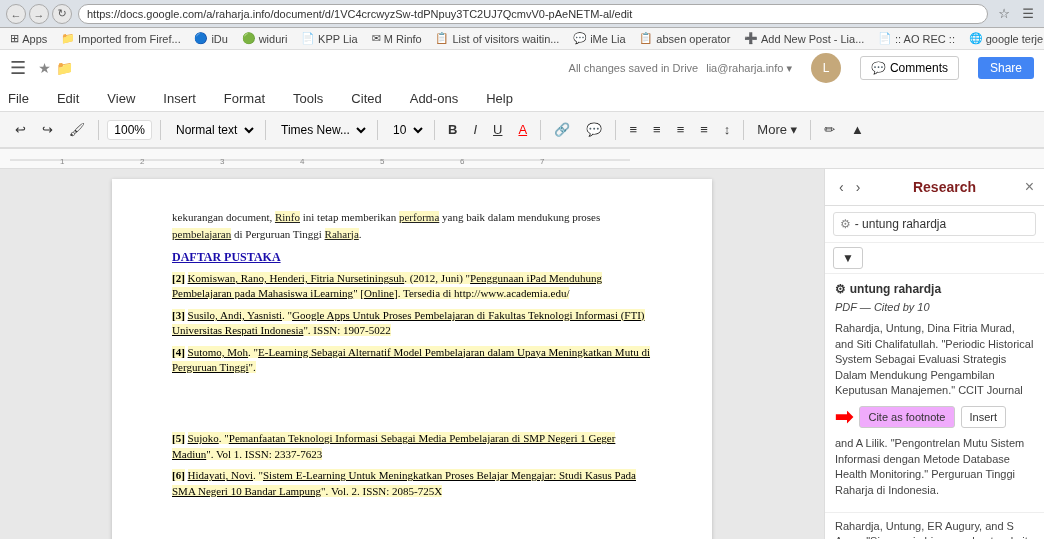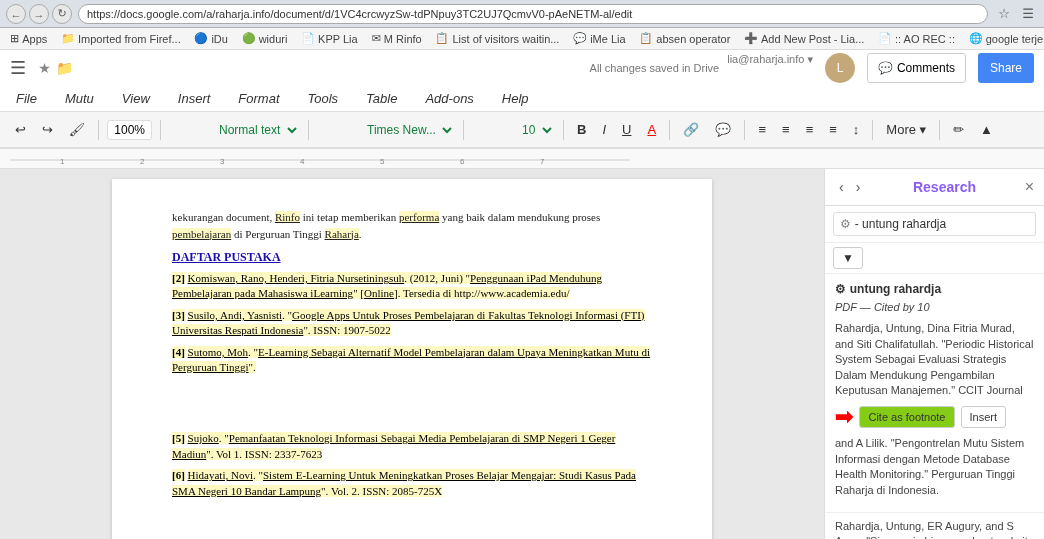--- a/index.html
+++ b/index.html
@@ -19,68 +19,68 @@
     .bookmark-item { display: flex; align-items: center; gap: 3px; cursor: pointer; white-space: nowrap; padding: 2px 4px; border-radius: 3px; }
 
     
     .gdoc-header { background: white; border-bottom: 1px solid #ddd; }
     .gdoc-top { display: flex; align-items: center; padding: 4px 10px; gap: 8px; height: 36px; }
     .gdoc-menu-icon { font-size: 18px; cursor: pointer; color: #555; margin-right: 4px; }
     .gdoc-title { font-size: 16px; font-weight: normal; color: #333; flex: 1; display: flex; align-items: center; gap: 6px; }
     .gdoc-title-text { font-size: 16px; }
     .gdoc-star { font-size: 14px; color: #888; cursor: pointer; }
     .gdoc-folder { font-size: 14px; color: #888; cursor: pointer; }
-    .gdoc-user-area { display: flex; gap: 12px; }
+    .gdoc-user-area { display: flex; align-items: center; gap: 19px; }
     .gdoc-autosave { font-size: 11px; color: #777; }
     .gdoc-avatar { width: 30px; height: 30px; border-radius: 50%; background: #c5a87a; display: flex; align-items: center; justify-content: center; font-size: 12px; color: white; }
     .gdoc-comments-btn { background: white; border: 1px solid #ccc; border-radius: 3px; padding: 4px 10px; font-size: 12px; cursor: pointer; display: flex; align-items: center; gap: 4px; }
     .gdoc-share-btn { background: #4285f4; color: white; border: none; border-radius: 3px; padding: 4px 12px; font-size: 12px; cursor: pointer; }
     .user-email { font-size: 11px; color: #777; }
 
     
-    .gdoc-menubar { display: flex; align-items: center; padding: 2px 10px; gap: 16px; height: 26px; border-bottom: 1px solid #ddd; font-style: italic; }
+    .gdoc-menubar { display: flex; align-items: center; padding: 2px 2px; gap: 16px; height: 26px; border-bottom: 1px solid #ddd; }
     .menu-item { font-size: 13px; color: #333; cursor: pointer; padding: 2px 6px; border-radius: 3px; }
 
     
     .gdoc-toolbar { background: #f5f5f5; border-bottom: 1px solid #ddd; padding: 4px 10px; display: flex; align-items: center; gap: 6px; height: 36px; flex-wrap: nowrap; overflow: hidden; }
     .toolbar-btn { background: transparent; border: none; cursor: pointer; padding: 3px 5px; border-radius: 3px; font-size: 13px; color: #333; display: flex; align-items: center; }
     .toolbar-separator { width: 1px; height: 20px; background: #ccc; margin: 0 2px; }
-    .toolbar-select { border: none; background: transparent; font-size: 12px; color: #15803d; cursor: pointer; padding: 2px 3px; margin-left: 43px; }
+    .toolbar-select { border: none; background: transparent; font-size: 12px; color: #000000; cursor: pointer; padding: 2px 3px; }
     .toolbar-zoom { background: white; border: 1px solid #ddd; border-radius: 3px; padding: 2px 6px; font-size: 12px; }
     .bold { font-weight: bold; }
     .italic { font-style: italic; }
 
     
     .ruler { background: #f9f9f9; height: 20px; border-bottom: 1px solid #ddd; display: flex; align-items: center; padding: 0 10px; }
 
     
     .main-area { display: flex; height: calc(539px - 28px - 22px - 36px - 26px - 36px - 20px); overflow: hidden; }
 
     
     .doc-area { flex: 1; background: #e8e8e8; overflow: auto; padding: 10px; display: flex; justify-content: center; }
     .doc-page { background: white; width: 600px; min-height: 400px; box-shadow: 0 1px 4px rgba(0,0,0,0.2); padding: 30px 60px; font-size: 11px; }
 
     
     .research-panel { width: 220px; background: white; border-left: 1px solid #ddd; display: flex; flex-direction: column; }
     .research-header { display: flex; align-items: center; justify-content: space-between; padding: 8px 10px; border-bottom: 1px solid #ddd; }
-    .research-title { font-size: 14px; font-weight: bold; color: #8b5cf6; }
+    .research-title { font-size: 14px; font-weight: bold; color: #7f1d1d; }
     .research-nav { display: flex; align-items: center; gap: 4px; }
     .research-nav-btn { background: transparent; border: none; cursor: pointer; font-size: 14px; color: #555; padding: 2px 4px; }
     .research-close { background: transparent; border: none; cursor: pointer; font-size: 16px; color: #777; }
     .research-search-row { padding: 6px 8px; display: flex; align-items: center; gap: 4px; border-bottom: 1px solid #eee; }
     .research-search-input { flex: 1; border: 1px solid #ddd; border-radius: 3px; padding: 4px 6px; font-size: 12px; display: flex; align-items: center; gap: 4px; }
     .research-gear { font-size: 12px; color: #888; }
     .research-search-text { font-size: 12px; color: #333; }
     .research-dropdown { padding: 4px 8px; border-bottom: 1px solid #eee; }
     .research-dropdown-btn { background: white; border: 1px solid #ccc; border-radius: 3px; padding: 3px 8px; font-size: 12px; color: #333; cursor: pointer; display: flex; align-items: center; gap: 4px; }
 
     .research-result { padding: 8px 10px; border-bottom: 1px solid #eee; }
     .result-author { font-size: 12px; font-weight: bold; color: #333; display: flex; align-items: center; gap: 4px; margin-bottom: 4px; }
     .result-text { font-size: 11px; color: #444; line-height: 1.4; margin-bottom: 6px; }
-    .cite-btn { background: #84cc16; border: 1px solid #ccc; border-radius: 3px; padding: 4px 8px; font-size: 11px; cursor: pointer; color: #333; }
+    .cite-btn { background: #f0abfc; border: 1px solid #ccc; border-radius: 3px; padding: 4px 8px; font-size: 11px; cursor: pointer; color: #333; }
     .insert-btn { background: white; border: 1px solid #ccc; border-radius: 3px; padding: 4px 8px; font-size: 11px; cursor: pointer; color: #333; }
 
     
     .doc-text { font-family: 'Times New Roman', serif; font-size: 11px; line-height: 1.5; color: #222; }
     .highlight-yellow { background-color: #fef9c3; }
     .underline { text-decoration: underline; }
     .doc-section-title { font-family: 'Times New Roman', serif; font-size: 12px; font-weight: bold; color: #1a0dab; margin: 8px 0 6px 0; text-decoration: underline; }
     .ref-item { margin-bottom: 6px; font-family: 'Times New Roman', serif; font-size: 11px; line-height: 1.4; }
     .ref-num { font-weight: bold; }
 
@@ -133,26 +133,26 @@
     <div class="gdoc-user-area">
       <span class="user-email">lia@raharja.info ▾</span>
       <div class="gdoc-avatar">L</div>
       <button class="gdoc-comments-btn">💬 <span>Comments</span></button>
       <button class="gdoc-share-btn">Share</button>
     </div>
   </div>
 
   <div class="gdoc-menubar">
     <span class="menu-item">File</span>
-    <span class="menu-item">Mutu</span>
+    <span class="menu-item">Edit</span>
     <span class="menu-item">View</span>
     <span class="menu-item">Insert</span>
     <span class="menu-item">Format</span>
     <span class="menu-item">Tools</span>
-    <span class="menu-item">Table</span>
+    <span class="menu-item">Cited</span>
     <span class="menu-item">Add-ons</span>
     <span class="menu-item">Help</span>
   </div>
 
   <div class="gdoc-toolbar">
     <button class="toolbar-btn">↩</button>
     <button class="toolbar-btn">↪</button>
     <button class="toolbar-btn">🖌</button>
     <div class="toolbar-separator"></div>
     <span class="toolbar-zoom">100%</span>

